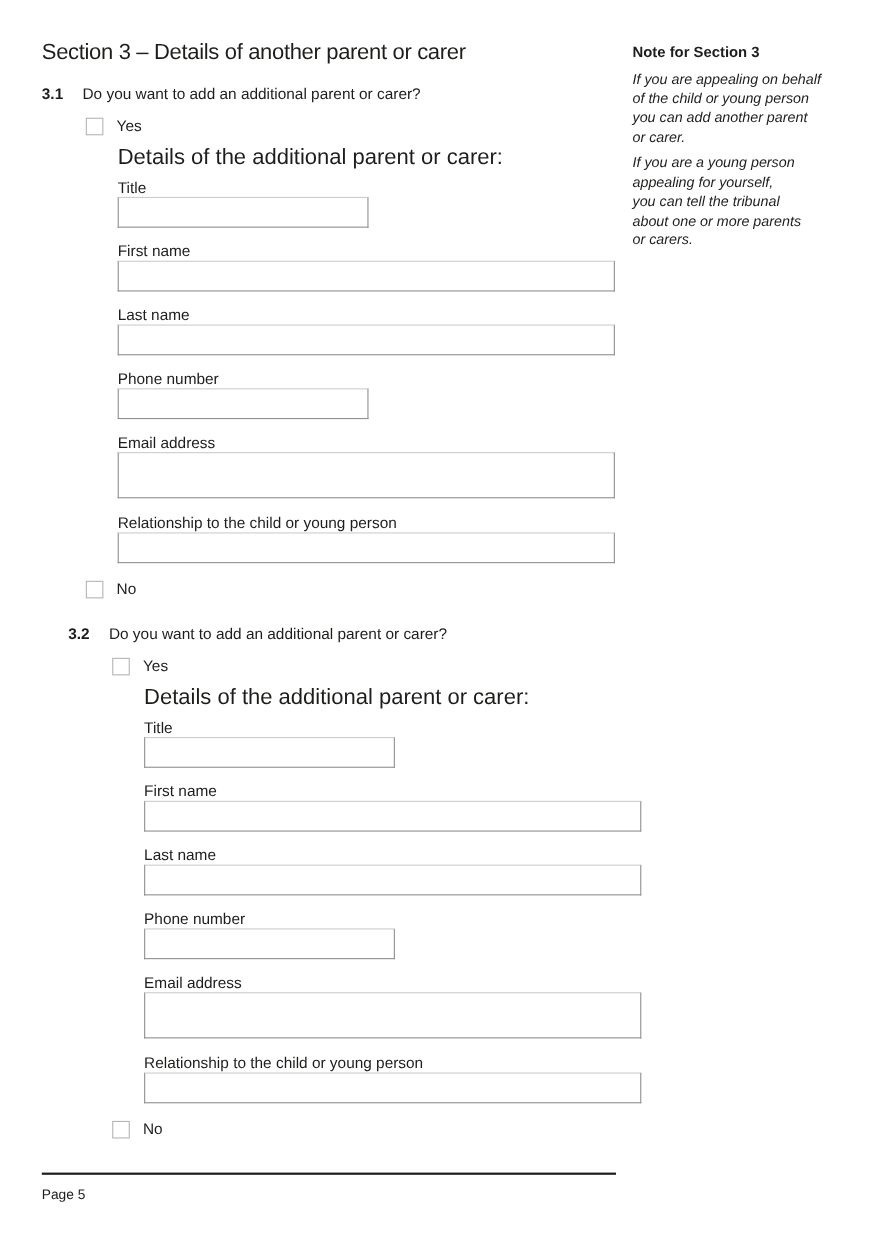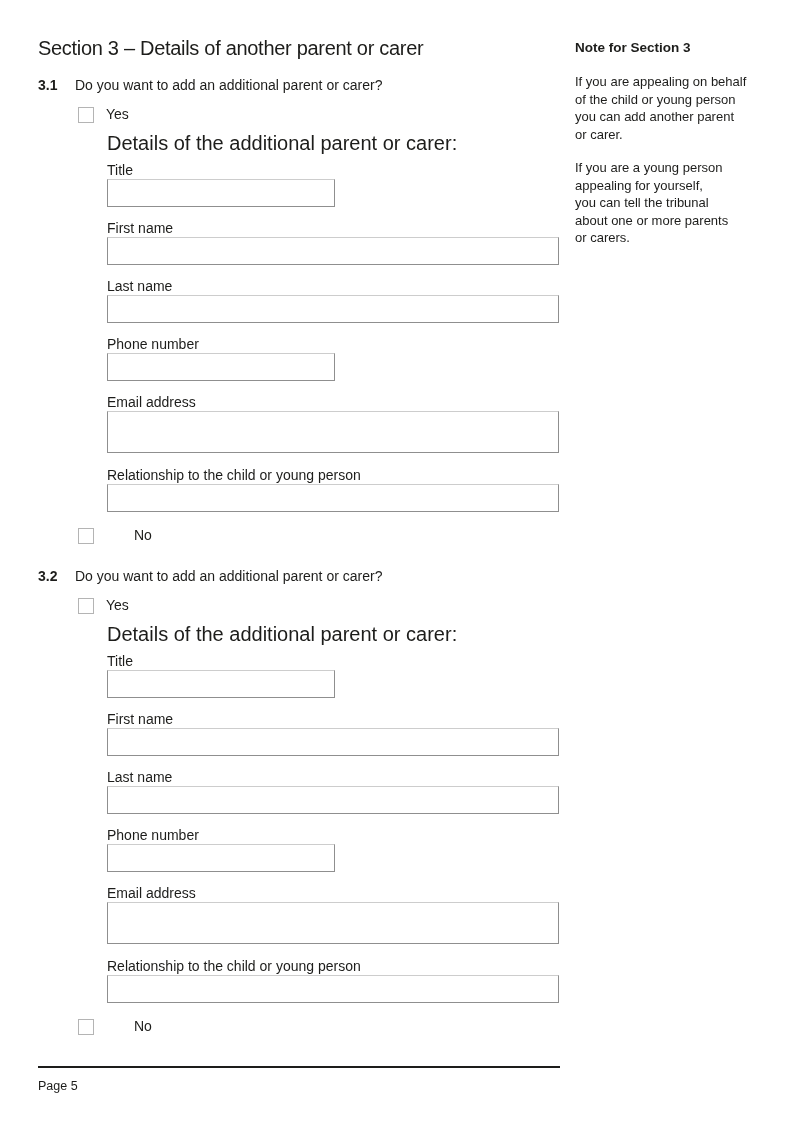--- a/index.html
+++ b/index.html
@@ -40,27 +40,28 @@
   .field-label { display: block; font-size: 14px; line-height: 18px; }
   input.box {
     display: block; background: #ffffff;
     border: 1px solid #8f8f8f; border-top-color: #cdcdcd;
     padding: 2px 6px; margin: 0;
     font: 14px "Liberation Sans", sans-serif; color: #1d1d1b;
   }
   .input-short { width: 228px; height: 28px; }
   .input-full  { width: 452px; height: 28px; }
   .input-tall  { width: 452px; height: 42px; }
-  .no-row { margin-top: 1px; gap: 28px; }
-  .question + .question { margin-top: 23px; }
+  .no-row { margin-top: 1px; }
+  .question + .question { margin-top: 23px; margin-left: 24px; }
 
   .note-title { font-size: 13.5px; font-weight: bold; line-height: 18px; margin: 0; }
   .note-para {
-    font-size: 13px; line-height: 17.5px; margin: 16px 0 0 0;
+    font-size: 13px; line-height: 17.5px; margin: 6px 0 0 0;
     white-space: pre-line;
+    font-style: italic;
   }
 
   .footer { position: absolute; left: 38px; top: 1066px; width: 727px; }
   .footer-rule { width: 522px; border-top: 2px solid #1d1d1b; height: 0; }
   .footer-row { display: flex; justify-content: space-between; align-items: baseline; margin-top: 11px; width: 727px; }
   .footer-form-id { font-size: 11.5px; line-height: 14px; }
   .footer-page { font-size: 12.5px; line-height: 14px; }
 </style>
 </head>
 <body>

